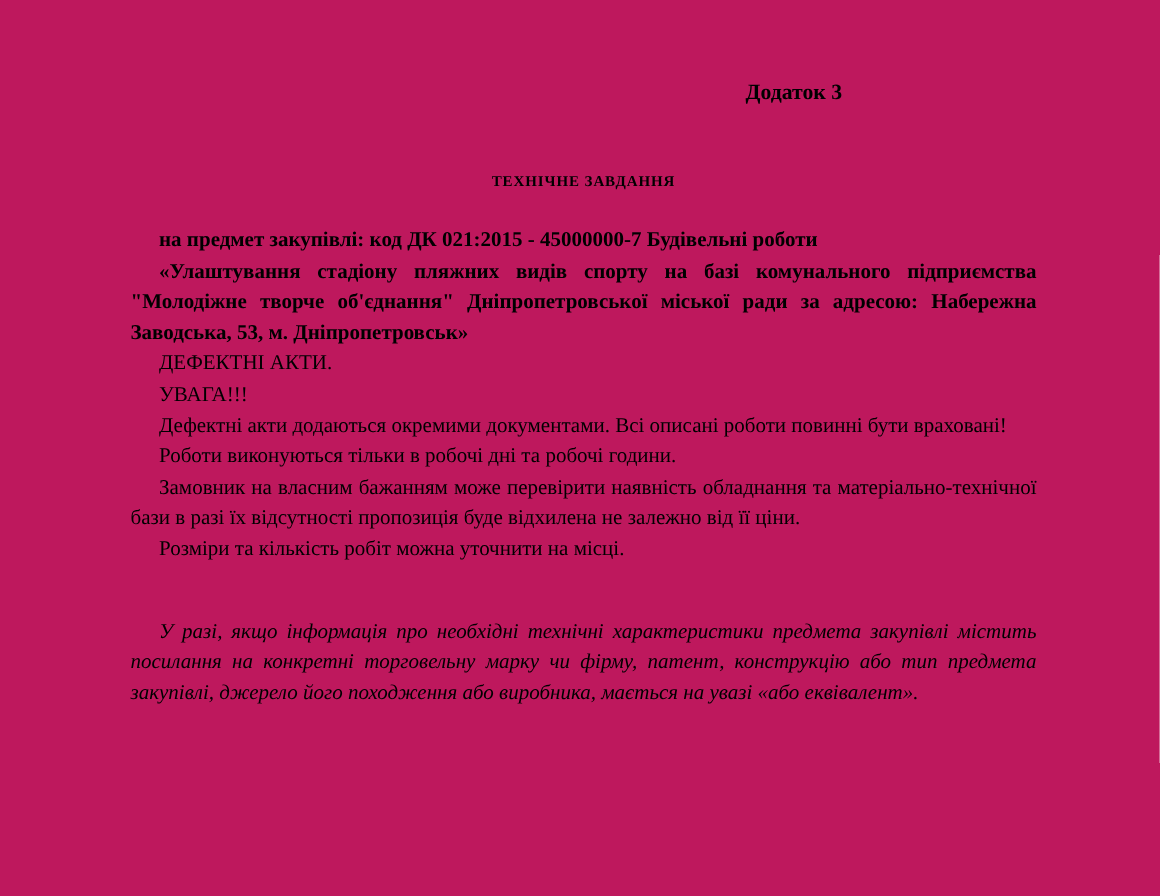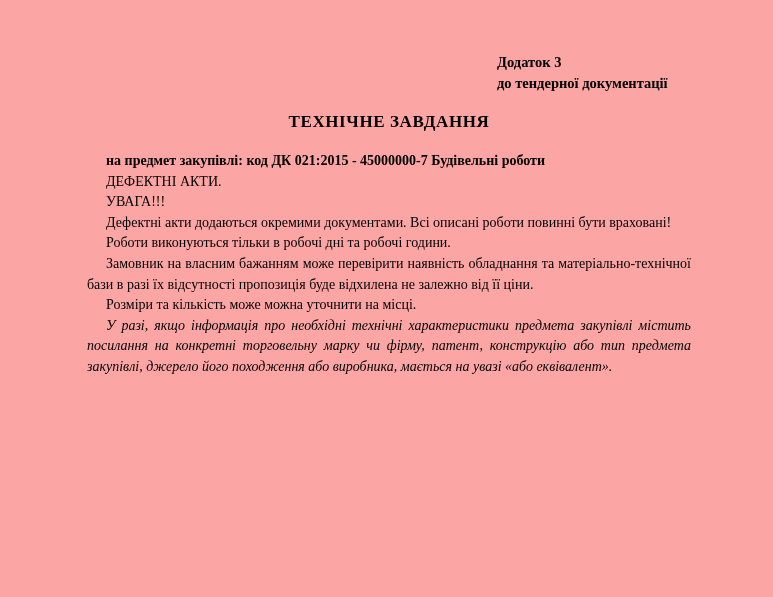--- a/index.html
+++ b/index.html
@@ -13,21 +13,21 @@
     height: 597px;
     overflow: hidden;
     font-family: "Liberation Serif", "DejaVu Serif", serif;
     color: #000000;
     -webkit-font-smoothing: antialiased;
   }
   .page {
     position: relative;
     width: 773px;
     height: 597px;
-    background: #fca5a5;
+    background: #be185d;
     box-sizing: border-box;
   }
   
   .doc-header {
     position: absolute;
     left: 497px;
     top: 52px;
     width: 260px;
     font-size: 14.5px;
     font-weight: bold;
@@ -39,70 +39,70 @@
   .doc-header .line2 { display: block; }
 
   
   .content {
     position: absolute;
     left: 87px;
     top: 112px;
     width: 604px;
   }
   .doc-title {
-    font-size: 17px;
+    font-size: 10px;
     font-weight: bold;
     text-align: center;
     letter-spacing: 0.6px;
     margin: 0 0 20px 0;
     line-height: 19px;
   }
   p {
     margin: 0;
     font-size: 14px;
     line-height: 20.6px;
     text-align: justify;
     text-justify: inter-word;
     hyphens: manual;
   }
   p.indent { text-indent: 19px; }
   p.bold { font-weight: bold; }
-  p.italic { font-style: italic; }
+  p.italic { font-style: italic; margin-top: 34px; }
   p.plain-left { text-align: left; }
   .subject-line { margin-bottom: 0; }
   .caps-line { text-indent: 19px; text-align: left; }
 </style>
 </head>
 <body>
 
 <div class="page">
 
   <div class="doc-header">
     <span class="line1">Додаток 3</span>
-    <span class="line2">до тендерної документації</span>
   </div>
 
   <div class="content">
 
     <h1 class="doc-title">ТЕХНІЧНЕ ЗАВДАННЯ</h1>
 
     <p class="indent bold subject-line">на предмет закупівлі: код ДК 021:2015 - 45000000-7 Будівельні роботи</p>
 
+    <p class="indent bold">«Улаштування стадіону пляжних видів спорту на базі комунального підприємства "Молодіжне творче об'єднання" Дніпропетровської міської ради за адресою: Набережна Заводська, 53, м. Дніпропетровськ»</p>
 
     <p class="caps-line">ДЕФЕКТНІ АКТИ.</p>
 
     <p class="caps-line">УВАГА!!!</p>
 
     <p class="indent">Дефектні акти додаються окремими документами. Всі описані роботи повинні бути враховані!</p>
 
     <p class="indent plain-left">Роботи виконуються тільки в робочі дні та робочі години.</p>
 
 
     <p class="indent">Замовник на власним бажанням може перевірити наявність обладнання та матеріально-технічної бази в разі їх відсутності пропозиція буде відхилена не залежно від її ціни.</p>
 
 
-    <p class="indent plain-left">Розміри та кількість може можна уточнити на місці.</p>
+    <p class="indent plain-left">Розміри та кількість робіт можна уточнити на місці.</p>
 
 
     <p class="indent italic">У разі, якщо інформація про необхідні технічні характеристики предмета закупівлі містить посилання на конкретні торговельну марку чи фірму, патент, конструкцію або тип предмета закупівлі, джерело його походження або виробника, мається на увазі «або еквівалент».</p>
 
   </div>
 </div>
 
 </body></html>

